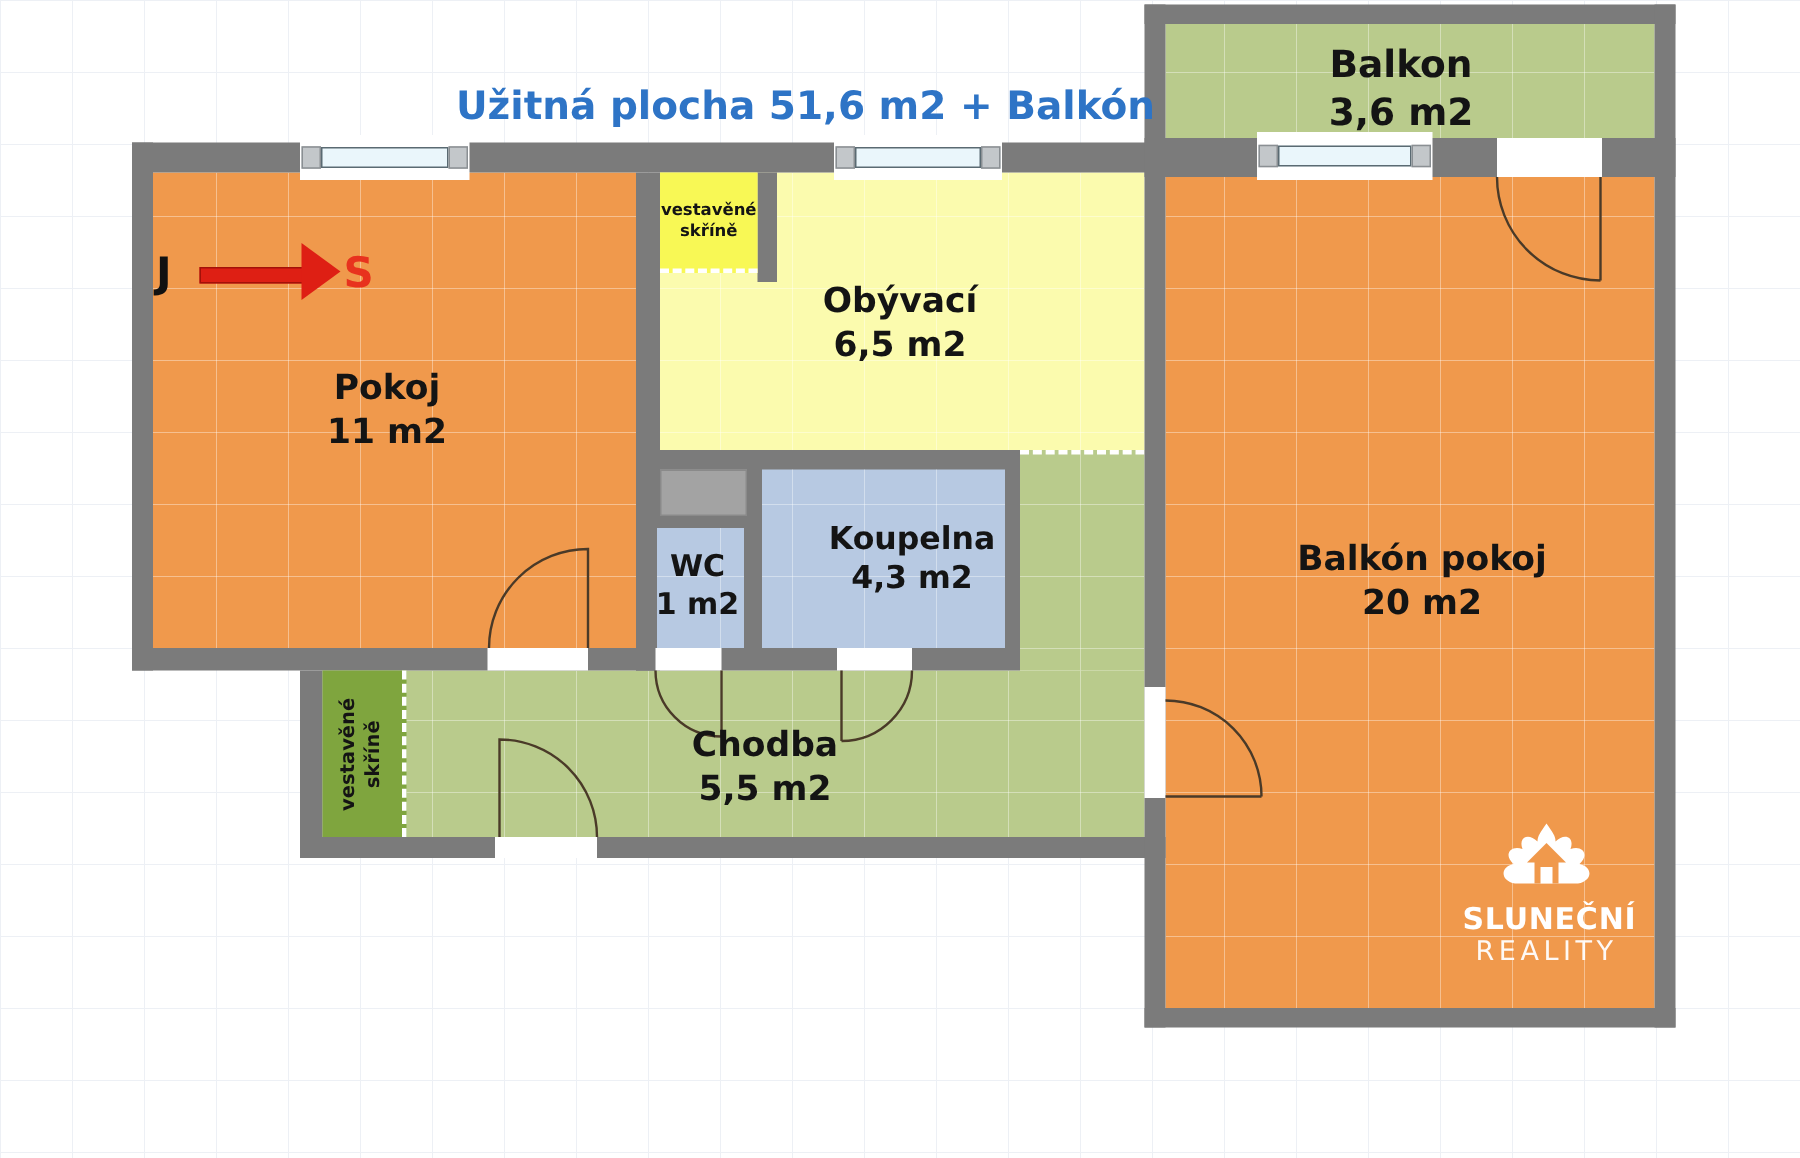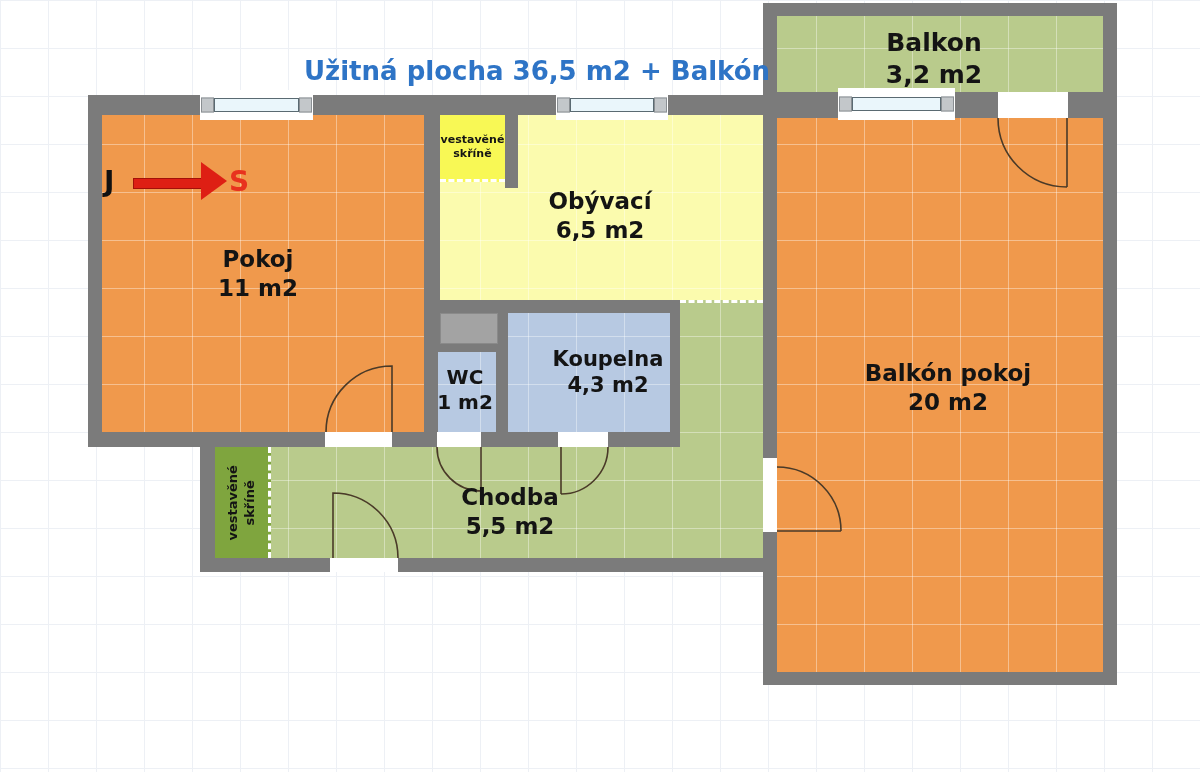--- a/index.html
+++ b/index.html
@@ -75,21 +75,21 @@
   svg.arcs{position:absolute;left:0;top:0;z-index:20;pointer-events:none;}
   .logo{position:absolute;left:975px;top:548px;width:112px;text-align:center;z-index:30;color:#fff;}
   .logo .l1{font-size:20px;font-weight:bold;letter-spacing:.5px;margin-top:2px;}
   .logo .l2{font-size:18px;font-weight:normal;letter-spacing:3px;opacity:.95;}
 </style>
 </head>
 <body>
 
 <div id="plan">
 
-  <div class="title">Užitná plocha 36,5 m2 + Balkón</div>
+  <div class="title">Užitná plocha 51,6 m2 + Balkón</div>
 
   <div class="room orange" style="left:102px;top:115px;width:322px;height:317px;"></div>
   <div class="room paleyellow" style="left:440px;top:115px;width:323px;height:185px;"></div>
   <div class="room green" style="left:777px;top:16px;width:326px;height:76px;"></div>
   <div class="room orange" style="left:777px;top:118px;width:326px;height:554px;"></div>
   <div class="room green dash-t" style="left:680px;top:300px;width:83px;height:147px;"></div>
   <div class="room green" style="left:215px;top:447px;width:548px;height:111px;"></div>
 
   <div class="wall" style="left:88px;top:95px;width:687px;height:20px;"></div>
   <div class="wall" style="left:88px;top:95px;width:14px;height:352px;"></div>
@@ -166,33 +166,42 @@
   <div class="label" style="left:258px;top:245px;font-size:23px;">
     <div>Pokoj</div>
     <div>11 m2</div>
   </div>
   <div class="label" style="left:600px;top:187px;font-size:23px;">
     <div>Obývací</div>
     <div>6,5 m2</div>
   </div>
   <div class="label" style="left:934px;top:27px;font-size:25px;">
     <div>Balkon</div>
-    <div>3,2 m2</div>
+    <div>3,6 m2</div>
   </div>
   <div class="label" style="left:948px;top:359px;font-size:23px;">
     <div>Balkón pokoj</div>
     <div>20 m2</div>
   </div>
   <div class="label" style="left:465px;top:365px;font-size:20px;">
     <div>WC</div>
     <div>1 m2</div>
   </div>
   <div class="label" style="left:584px;top:346px;font-size:21px;margin-left:24px;">
     <div>Koupelna</div>
     <div>4,3 m2</div>
   </div>
   <div class="label" style="left:510px;top:483px;font-size:23px;">
     <div>Chodba</div>
     <div>5,5 m2</div>
   </div>
 
+  <div class="logo">
+    <svg width="64" height="46" viewBox="0 0 64 46">
+      <path fill="#ffffff" d="M32 1 C36 7 38 9 38 13 C44 7 51 10 48 18 C56 15 61 22 54 28 C63 30 63 39 53 41 L11 41 C1 39 1 30 10 28 C3 22 8 15 16 18 C13 10 20 7 26 13 C26 9 28 7 32 1 Z"></path>
+      <path fill="#F0994C" d="M32 14 L19 27 L24 27 L24 41 L40 41 L40 27 L45 27 Z"></path>
+      <rect fill="#ffffff" x="28" y="30" width="8" height="11"></rect>
+    </svg>
+    <div class="l1">SLUNEČNÍ</div>
+    <div class="l2">REALITY</div>
+  </div>
 
 </div>
 
 </body></html>

